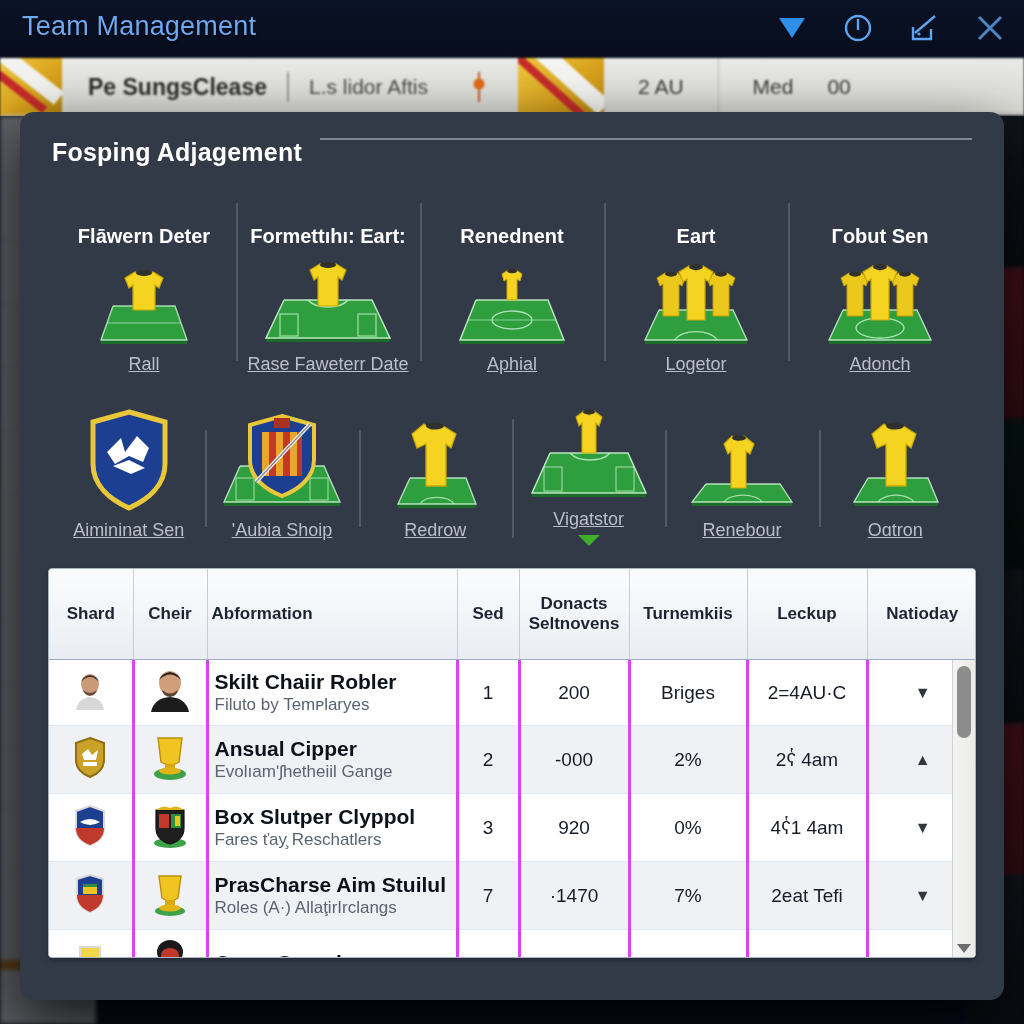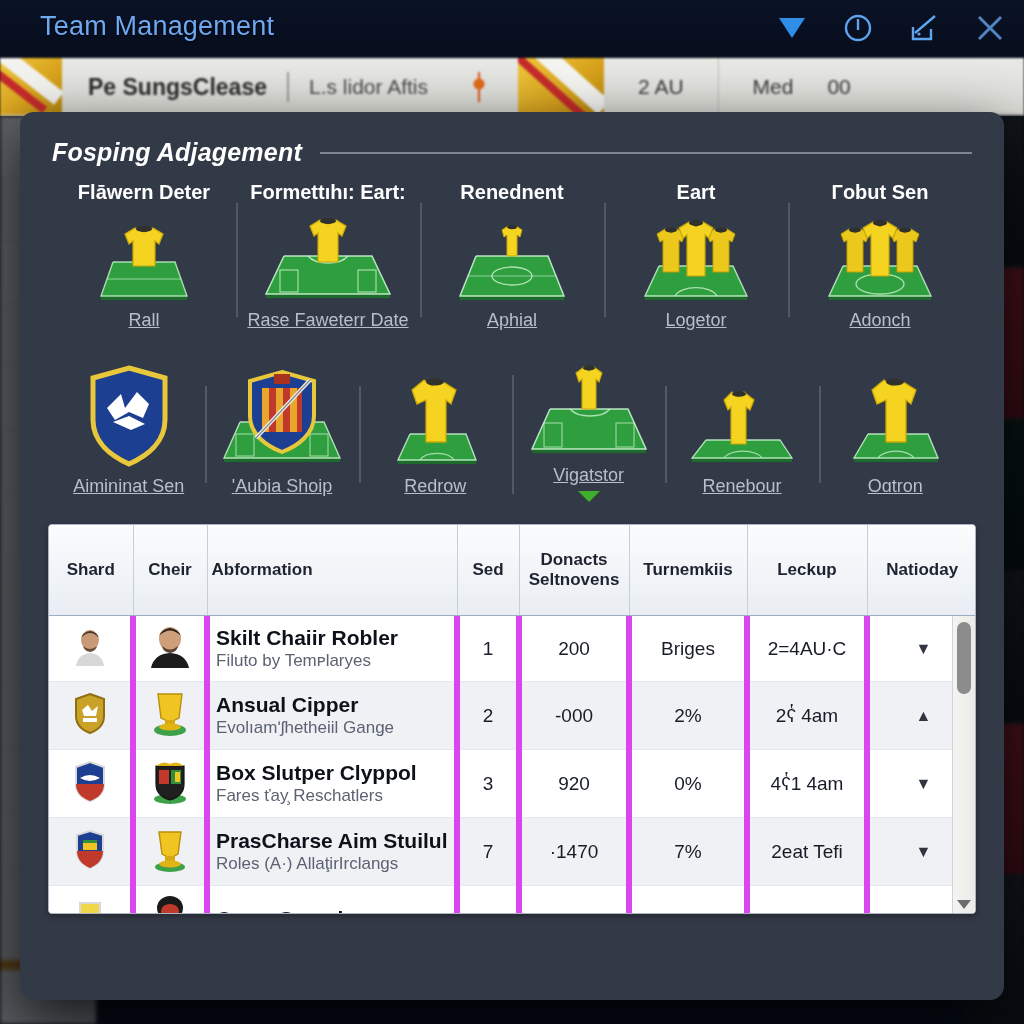--- a/index.html
+++ b/index.html
@@ -10,21 +10,21 @@
     position:relative;
   }
 
   
   #bg{position:absolute;inset:0;overflow:hidden;}
   .bg-title{
     position:absolute;left:0;top:0;width:1024px;height:58px;
     background:linear-gradient(180deg,#0a1226 0%,#070d1c 100%);
   }
   .bg-title-text{
-    position:absolute;left:40px;top:11px;
+    position:absolute;left:22px;top:11px;
     font-size:27px;color:#6ea8f0;letter-spacing:.2px;
     text-shadow:0 1px 2px #000;
   }
   .bg-title-icons{position:absolute;right:14px;top:8px;display:flex;align-items:center;gap:26px;}
   .ticon{width:40px;height:40px;display:flex;align-items:center;justify-content:center;}
   .ticon svg{display:block;}
 
   .bg-subbar{
     position:absolute;left:0;top:58px;width:1024px;height:58px;
     background:linear-gradient(180deg,#e9e9e6 0%,#d9d9d4 100%);
@@ -66,31 +66,31 @@
   
   #modal{
     position:absolute;left:20px;top:112px;width:984px;height:888px;
     background:#333a47;
     border-radius:14px;
     box-shadow:0 22px 60px rgba(0,0,0,.75);
     overflow:hidden;
   }
 
   .section{padding:0 32px;}
-  .sec-head{display:flex;align-items:center;gap:18px;margin-top:26px;font-style:italic;}
+  .sec-head{display:flex;gap:18px;margin-top:26px;}
   .sec-title{font-size:25px;font-weight:bold;color:#ffffff;white-space:nowrap;letter-spacing:.2px;}
   .sec-rule{flex:1;height:2px;background:#9aa0ab;opacity:.75;}
 
   .tile-row{display:flex;margin-top:14px;}
   .tile{flex:1;display:flex;flex-direction:column;align-items:center;position:relative;padding:0 4px;}
   .tile + .tile:before{
     content:"";position:absolute;left:0;top:22px;bottom:14px;width:2px;background:#4c5representation;
   }
   .tile + .tile:before{background:#525a68;}
-  .tile-title{font-size:20px;font-weight:bold;color:#ffffff;margin-bottom:6px;text-align:center;white-space:nowrap;}
+  .tile-title{font-size:20px;font-weight:bold;color:#ffffff;margin-bottom:6px;text-align:center;white-space:nowrap;margin-top:44px;}
   .tile-art{height:92px;display:flex;align-items:flex-end;justify-content:center;}
   .tile-sub{font-size:18px;color:#b9bfca;margin-top:8px;text-align:center;white-space:nowrap;text-decoration:underline;}
   .tile-caret{margin-top:2px;}
 
   
   .table-wrap{
     margin:16px 28px 0 28px;
     background:#ffffff;
     border:1px solid #aab4c4;
     border-radius:4px;
@@ -107,21 +107,21 @@
     font-size:17px;color:#1d2330;font-weight:bold;
     padding:12px 6px;height:66px;vertical-align:middle;
   }
   thead th:last-child{border-right:none;}
   .th-l{text-align:left;padding-left:4px;}
   .th-c{text-align:center;}
 
   .tbody-scroll{flex:1;overflow:hidden;position:relative;}
   .tbody-scroll table{width:100%;}
   tbody td{
-    border-right:6px solid #d946ef;
+    border-right:3px solid #d946ef;
     border-bottom:1px solid #e3e8ef;
     font-size:19px;color:#171c27;
     padding:8px 6px;vertical-align:middle;
   }
   tbody td:last-child{border-right:none;}
   tbody tr:nth-child(odd){background:#ffffff;}
   tbody tr:nth-child(even){background:#eff1f5;}
   .cell-c{text-align:center;}
   .name-main{font-size:21px;font-weight:bold;color:#0d1119;line-height:1.12;}
   .name-sub{font-size:17px;color:#5b6272;line-height:1.2;margin-top:2px;}

